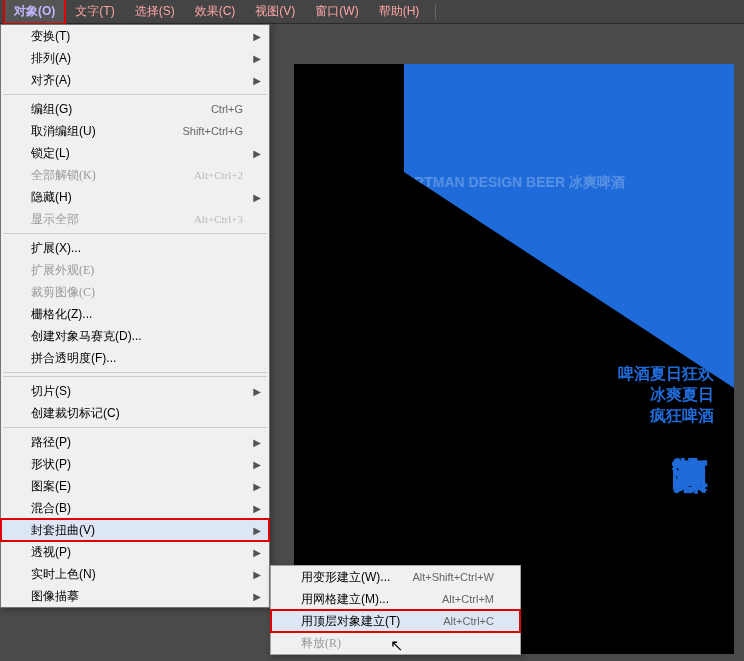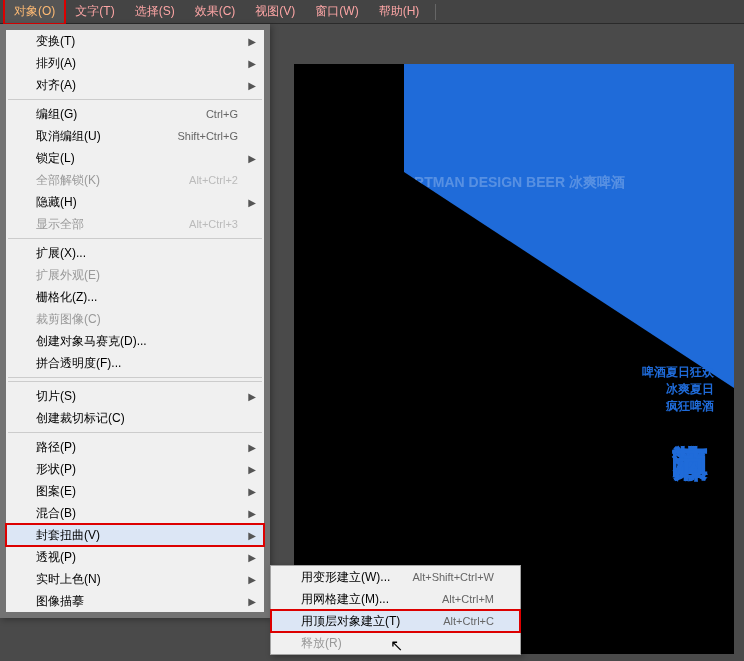--- a/index.html
+++ b/index.html
@@ -22,24 +22,25 @@
       border-bottom: 1px solid #2a2a2a;
     }
     .menubar-item {
       color: #fca5a5;
       padding: 4px 10px;
       cursor: pointer;
       font-size: 12px;
     }
     .menubar-item.active {
       background: #555;
-      color: #fdba74;
+      color: #c4b5fd;
       outline: 2px solid #d00;
       outline-offset: -1px;
       z-index: 1;
+      font-weight: bold;
     }
     .menubar-divider {
       width: 1px;
       height: 16px;
       background: #666;
       margin: 0 6px;
     }
     .canvas-area {
       position: absolute;
       top: 24px;
@@ -93,28 +94,28 @@
     .artwork-side {
       position: absolute;
       top: 300px;
       right: 20px;
       width: 140px;
       color: #1f6bd9;
       font-weight: bold;
       text-align: right;
     }
     .artwork-side .big { font-size: 36px; writing-mode: vertical-rl; float: right; }
-    .artwork-side .sm { font-size: 12px; }
+    .artwork-side .sm { font-size: 16px; }
     .dropdown-main {
       position: absolute;
       top: 24px;
       left: 0;
       width: 270px;
       background: #f0f0f0;
-      border: 6px solid #737373;
+      border: 1px solid #737373;
       box-shadow: 2px 2px 6px rgba(0,0,0,.3);
       z-index: 10;
     }
     .submenu {
       position: absolute;
       top: 565px;
       left: 270px;
       width: 251px;
       background: #f0f0f0;
       border: 1px solid #a3a3a3;
@@ -128,21 +129,21 @@
       height: 22px;
       padding: 0 26px 0 30px;
       cursor: pointer;
       position: relative;
     }
     .menu-row.highlighted {
       outline: 2px solid #d00;
       outline-offset: -1px;
       background: #dce6f5;
     }
-    .menu-row.disabled { color: #999; cursor: default; }
+    .menu-row.disabled { color: #999; cursor: default; font-family: Liberation Serif, serif; }
     .menu-row .shortcut { color: #666; font-size: 11px; }
     .menu-row.disabled .shortcut { color: #bbb; }
     .menu-row .arrow {
       position: absolute;
       right: 8px;
       font-size: 10px;
       color: #555;
     }
     .menu-sep {
       height: 1px;
@@ -231,25 +232,25 @@
       <span>显示全部</span>
       <span class="shortcut">Alt+Ctrl+3</span>
     </div>
     <div class="menu-sep"></div>
     <div class="menu-row">
       <span>扩展(X)...</span>
     </div>
     <div class="menu-row disabled">
       <span>扩展外观(E)</span>
     </div>
+    <div class="menu-row disabled">
+      <span>裁剪图像(C)</span>
+    </div>
     <div class="menu-row">
       <span>栅格化(Z)...</span>
-    </div>
-    <div class="menu-row disabled">
-      <span>裁剪图像(C)</span>
     </div>
     <div class="menu-row">
       <span>创建对象马赛克(D)...</span>
     </div>
     <div class="menu-row">
       <span>拼合透明度(F)...</span>
     </div>
     <div class="menu-sep"></div>
     <div class="menu-sep"></div>
     <div class="menu-row">

